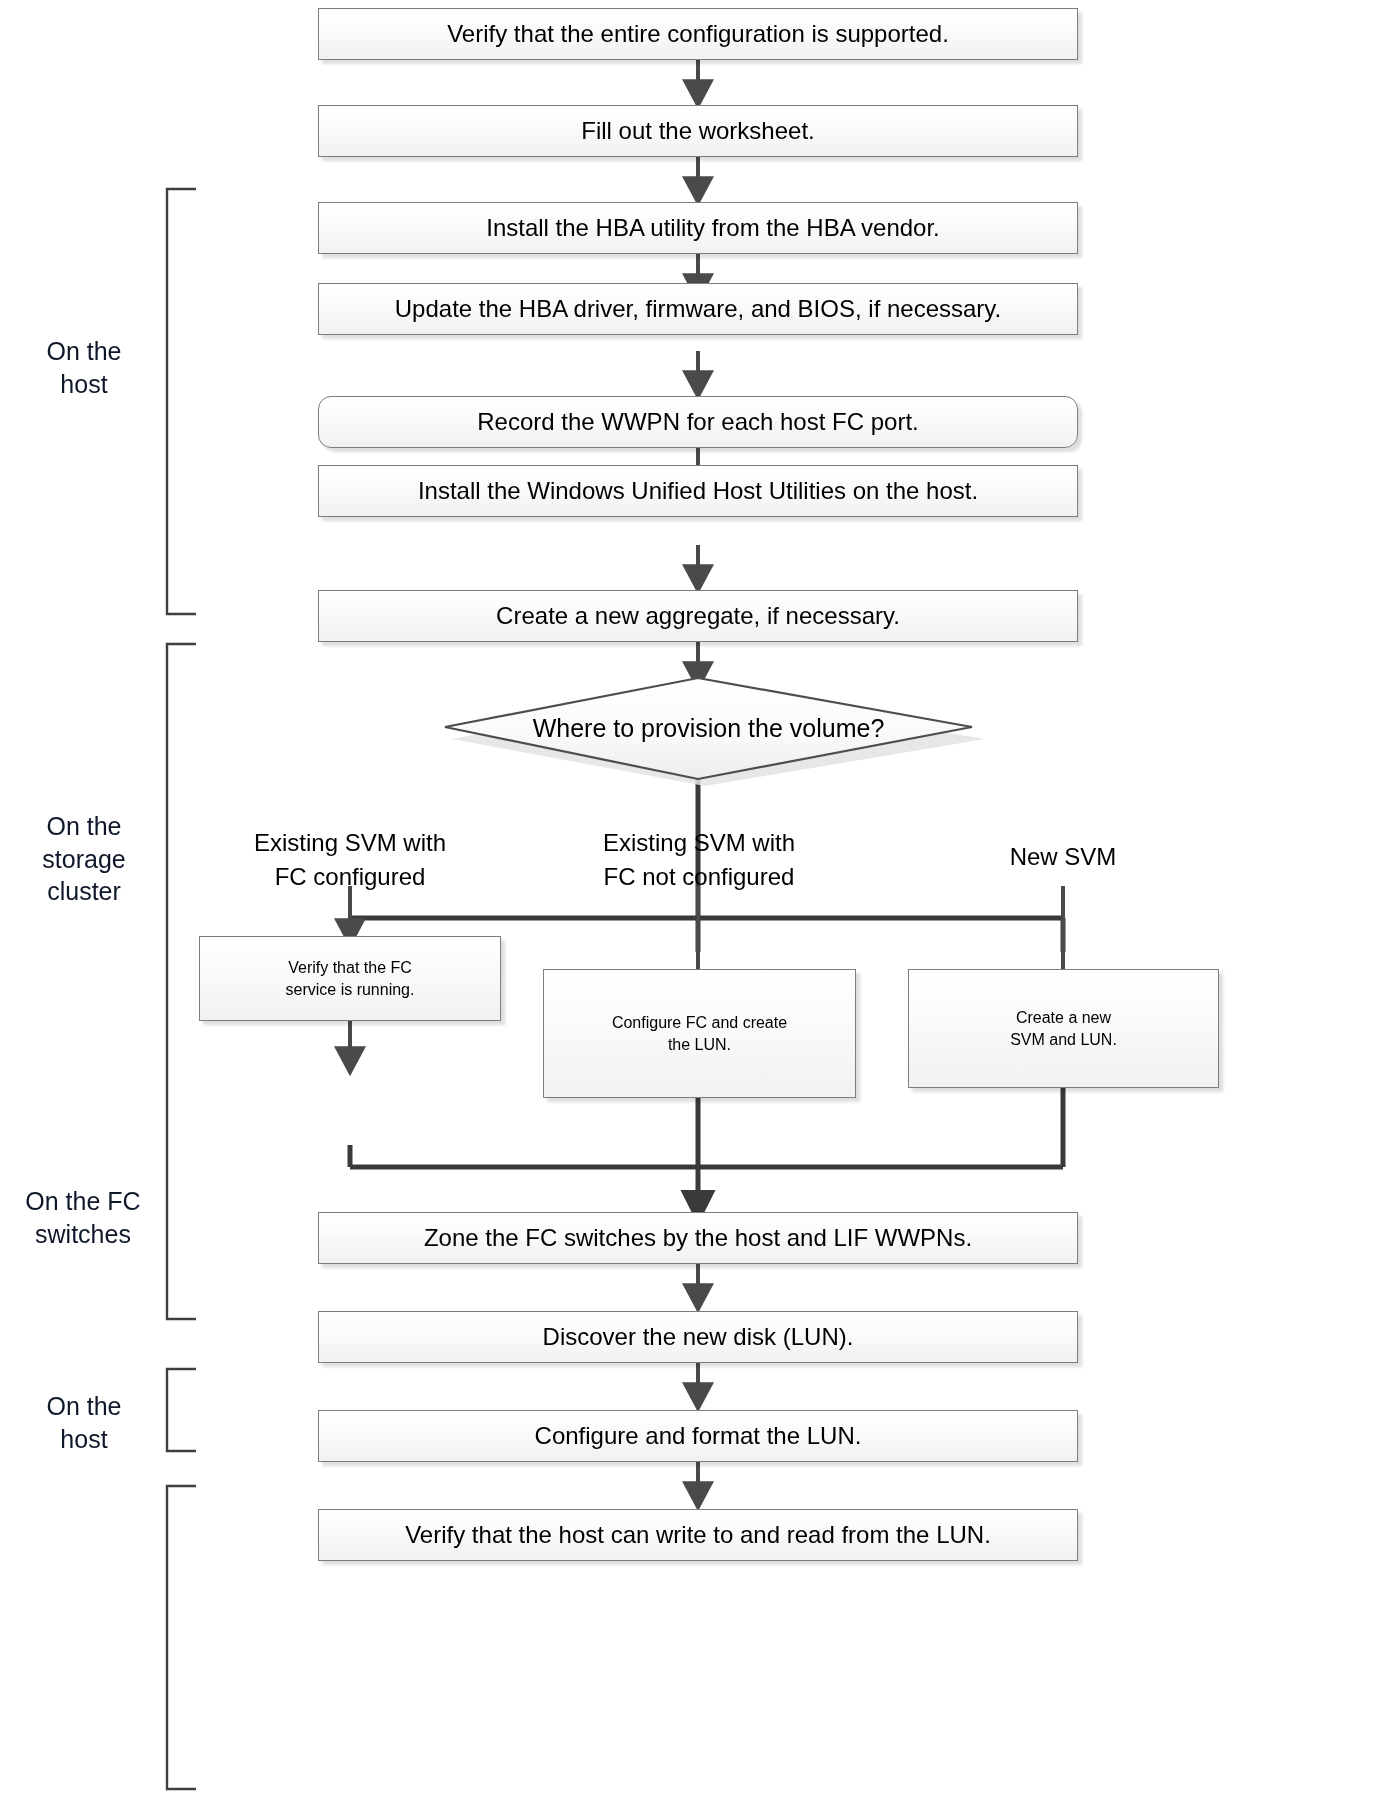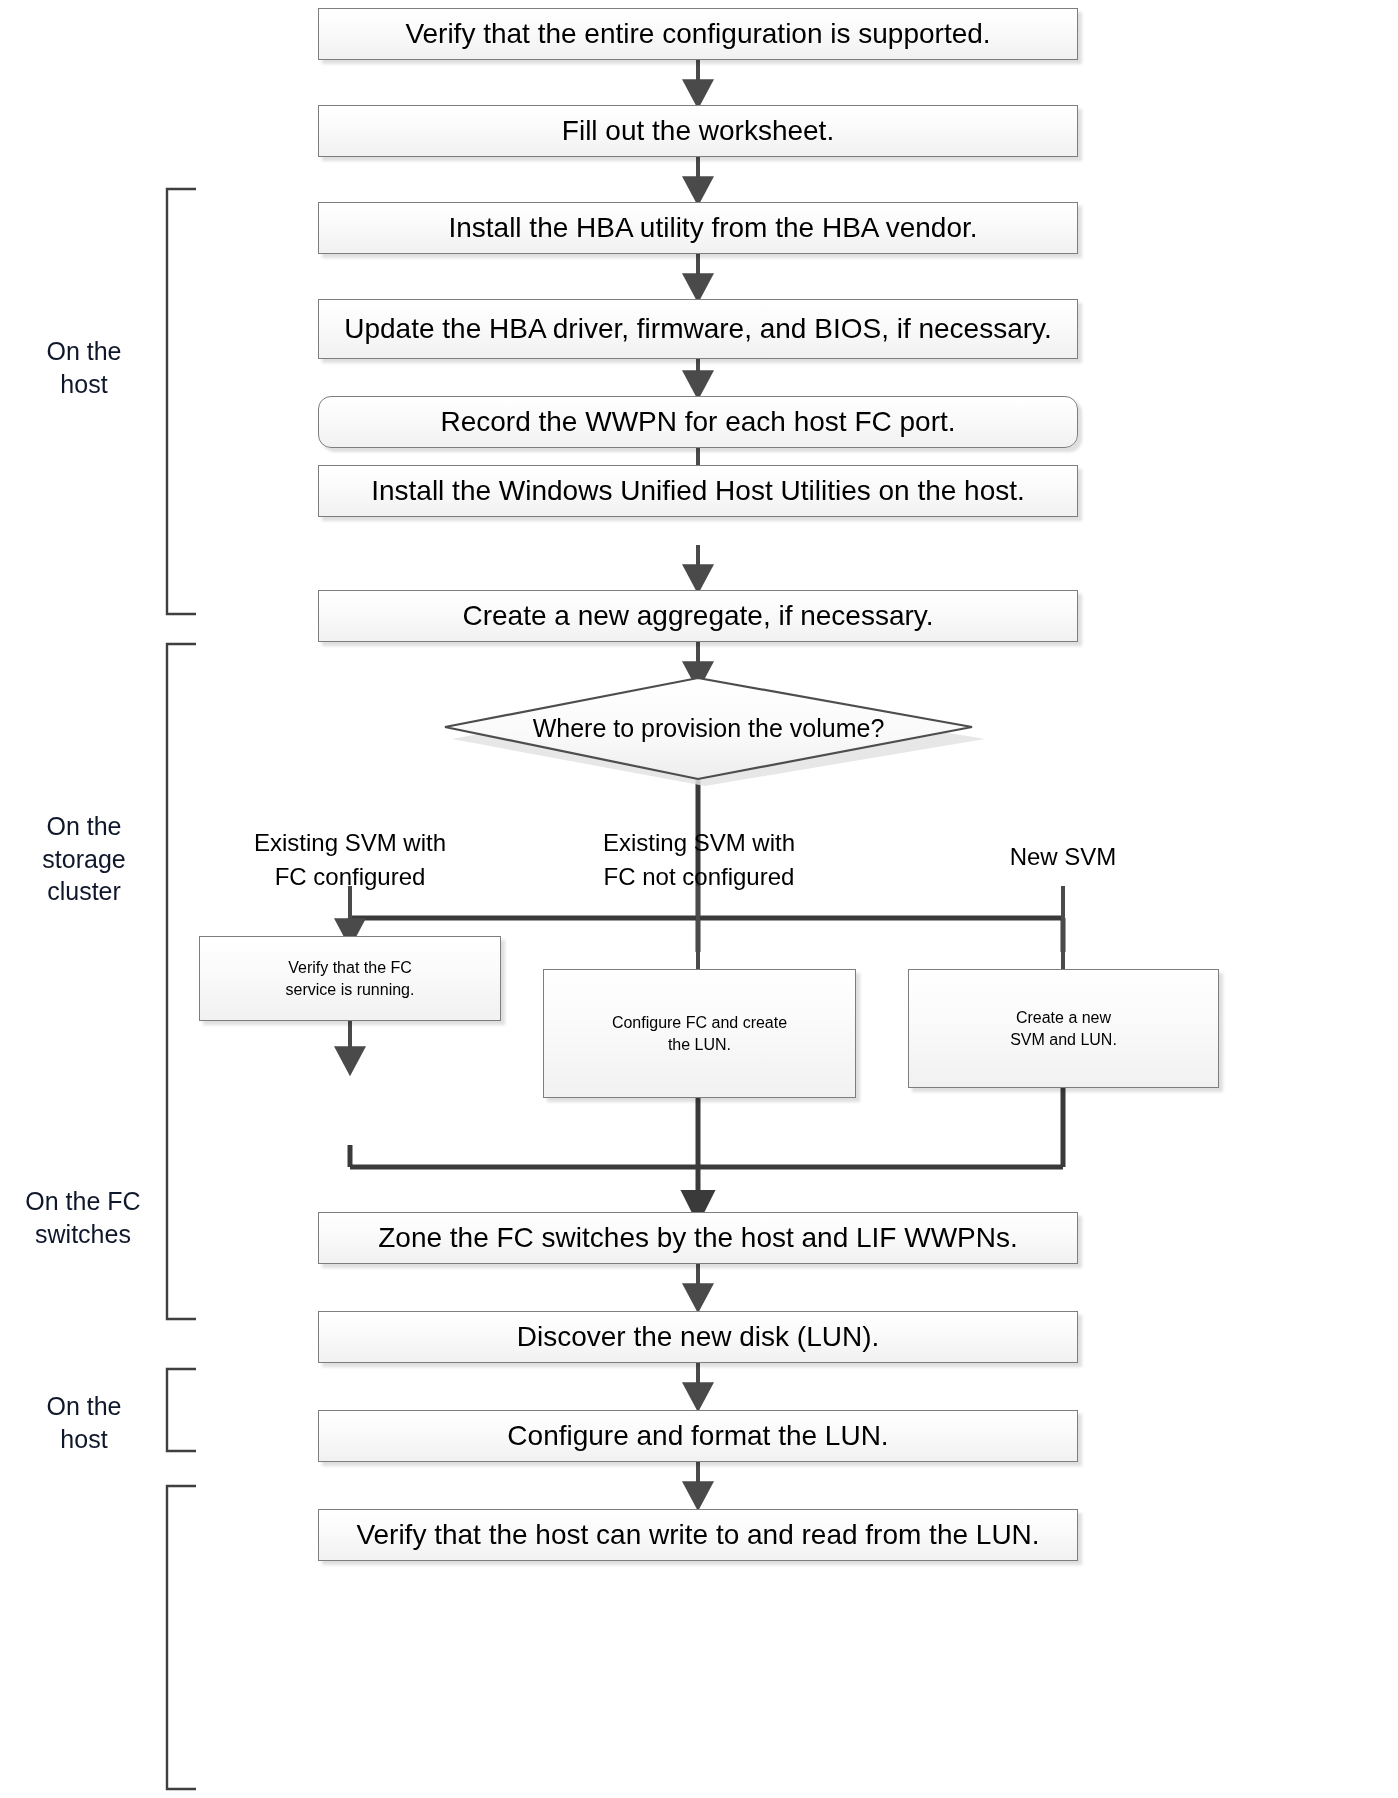--- a/index.html
+++ b/index.html
@@ -9,21 +9,21 @@
 
   .node{
     position:absolute;
     box-sizing:border-box;
     border:1px solid #7d7d7d;
     background:linear-gradient(to bottom,#ffffff 0%,#fbfbfb 38%,#f1f1f1 100%);
     box-shadow:4px 4px 3px rgba(0,0,0,0.13);
     display:flex;align-items:center;justify-content:center;
     text-align:center;
     color:#000000;
-    font-size:28px;
+    font-size:24px;
     line-height:1.32;
     padding:4px 10px;
   }
   .node.small{font-size:16px;}
 
   .diamond{
     position:absolute;
     display:flex;align-items:center;justify-content:center;
     text-align:left;color:#000;font-size:25px;
   }
@@ -138,21 +138,21 @@
 
   <div class="sidelabel" style="left:10px;top:1390px;width:148px;white-space:pre-line;">On the
 host</div>
 
   <div class="node" style="left:318px;top:8px;width:760px;height:52px;">Verify that the entire configuration is supported.</div>
 
   <div class="node" style="left:318px;top:105px;width:760px;height:52px;">Fill out the worksheet.</div>
 
   <div class="node" style="left:318px;top:202px;width:760px;height:52px;padding-left:40px;">Install the HBA utility from the HBA vendor.</div>
 
-  <div class="node" style="left:318px;top:299px;width:760px;height:60px;">Update the HBA driver, firmware, and BIOS, if necessary.</div>
+  <div class="node" style="left:318px;top:283px;width:760px;height:52px;">Update the HBA driver, firmware, and BIOS, if necessary.</div>
 
   <div class="node" style="left:318px;top:396px;width:760px;height:52px;border-radius:13px;">Record the WWPN for each host FC port.</div>
 
   <div class="node" style="left:318px;top:465px;width:760px;height:52px;">Install the Windows Unified Host Utilities on the host.</div>
 
   <div class="node" style="left:318px;top:590px;width:760px;height:52px;">Create a new aggregate, if necessary.</div>
 
   <div class="diamond" style="left:445px;top:678px;width:527px;height:101px;">
     <span class="dlabel">Where to provision the volume?</span>
   </div>

